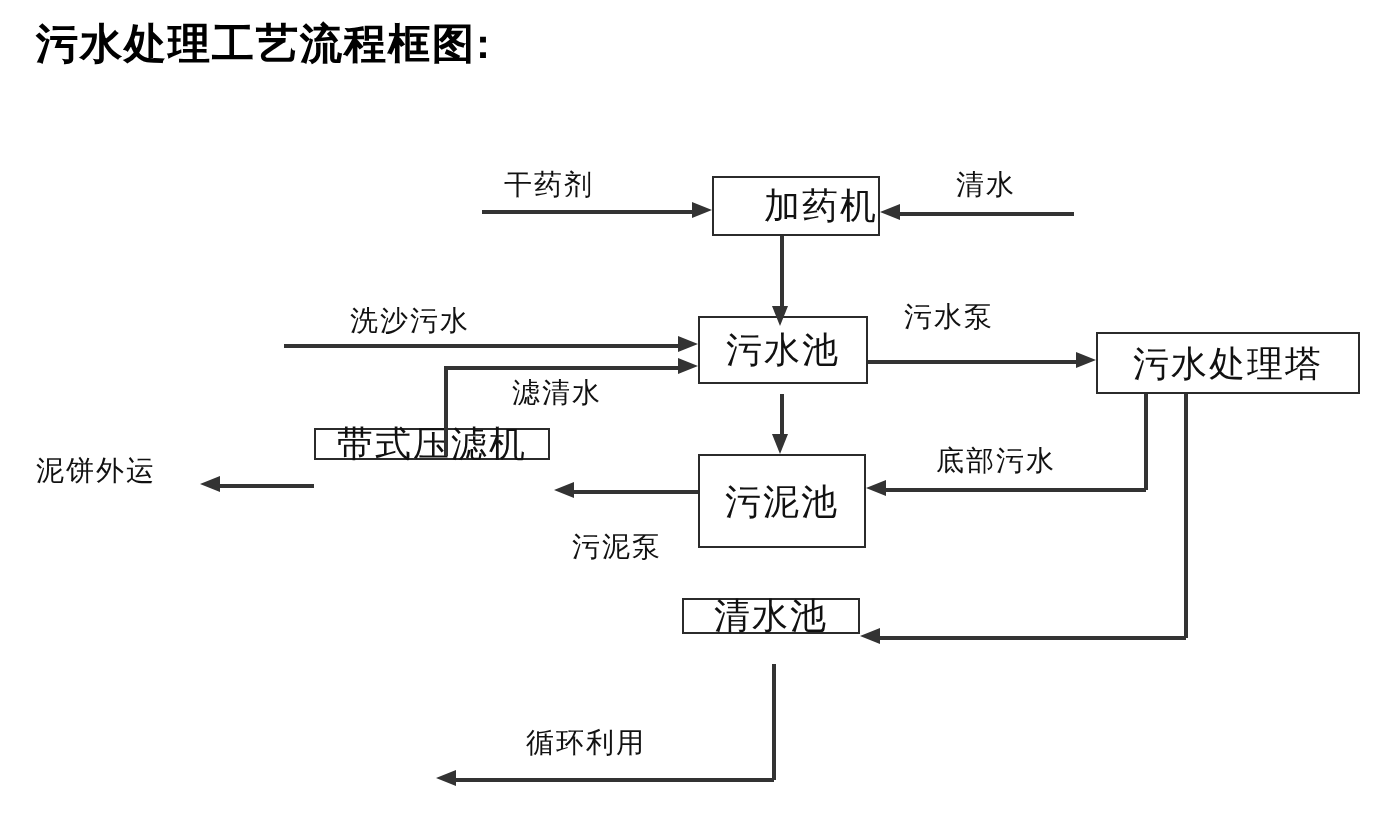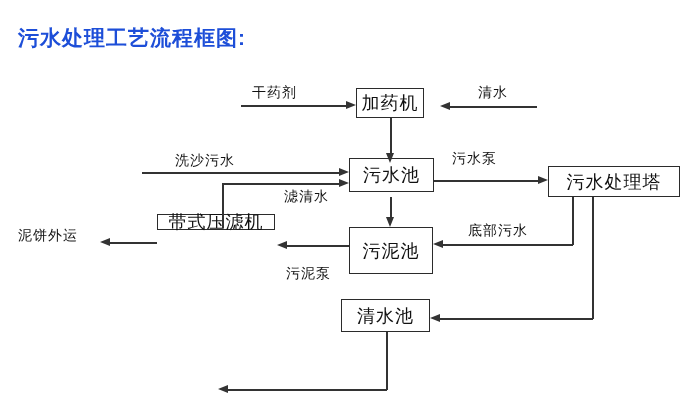--- a/index.html
+++ b/index.html
@@ -2,46 +2,46 @@
 <html><head>
 <meta charset="utf-8">
 <style>
   html,body{margin:0;padding:0;background:#ffffff;}
   .canvas{
     position:relative;width:700px;height:420px;background:#ffffff;
     font-family:"Liberation Sans","DejaVu Sans",sans-serif;
     color:#000;overflow:hidden;
   }
   .title{
-    position:absolute;left:18px;top:24px;
-    font-size:21px;font-weight:bold;letter-spacing:1px;color:#1d4ed8;
+    position:absolute;left:18px;top:8px;
+    font-size:21px;font-weight:bold;letter-spacing:1px;color:#000000;
   }
   .box{
     position:absolute;box-sizing:border-box;
     border:1.5px solid #2b2b2b;background:#fff;
     display:flex;align-items:center;justify-content:center;
     font-size:18px;letter-spacing:1px;color:#111;white-space:nowrap;
   }
   .lbl{
     position:absolute;font-size:14px;letter-spacing:1px;color:#111;white-space:nowrap;
   }
   .hl{position:absolute;height:1.5px;background:#333;}
   .vl{position:absolute;width:1.5px;background:#333;}
   .ar,.al,.ad{position:absolute;width:0;height:0;}
   .ar{border-top:4.5px solid transparent;border-bottom:4.5px solid transparent;border-left:10px solid #333;}
   .al{border-top:4.5px solid transparent;border-bottom:4.5px solid transparent;border-right:10px solid #333;}
   .ad{border-left:4.5px solid transparent;border-right:4.5px solid transparent;border-top:10px solid #333;}
 
   
-  #b-dosing{left:356px;top:88px;width:68px;height:30px;}
+  #b-dosing{left:356px;top:88px;width:84px;height:30px;justify-content:flex-end;}
   #b-sewage{left:349px;top:158px;width:85px;height:34px;}
   #b-tower{left:548px;top:166px;width:132px;height:31px;}
   #b-sludge{left:349px;top:227px;width:84px;height:47px;}
   #b-press{left:157px;top:214px;width:118px;height:16px;}
-  #b-clear{left:341px;top:299px;width:89px;height:33px;}
+  #b-clear{left:341px;top:299px;width:89px;height:18px;}
 
   
   #l-dry{left:241px;top:105px;width:105px;}
   #l-clean{left:450px;top:106px;width:87px;}
   #l-wash{left:142px;top:172px;width:197px;}
   #l-filt{left:222px;top:183px;width:117px;}
   #l-spump{left:434px;top:180px;width:104px;}
   #l-slpump{left:287px;top:245px;width:62px;}
   #l-cake{left:110px;top:242px;width:47px;}
   #l-bottom{left:443px;top:244px;width:130px;}
@@ -67,21 +67,21 @@
   #a-bottom{left:433px;top:240px;}
   #a-t2c{left:430px;top:314px;}
   #a-recycle{left:218px;top:385px;}
   #a-d2s{left:386px;top:153px;}
   #a-s2sl{left:386px;top:217px;}
 
   
   #t-dry{left:252px;top:84px;}
   #t-clean{left:478px;top:84px;}
   #t-wash{left:175px;top:152px;}
-  #t-filt{left:256px;top:188px;margin-left:28px;}
+  #t-filt{left:256px;top:188px;}
   #t-spump{left:452px;top:150px;text-align:center;}
   #t-slpump{left:286px;top:221px;margin-top:44px;}
   #t-cake{left:18px;top:227px;}
   #t-bottom{left:468px;top:222px;}
   #t-recycle{left:263px;top:363px;}
 </style>
 </head>
 <body>
 
 <div class="canvas">
@@ -139,14 +139,15 @@
   <div class="ad" id="a-s2sl"></div>
 
   <div class="lbl" id="t-dry">干药剂</div>
   <div class="lbl" id="t-clean">清水</div>
   <div class="lbl" id="t-wash">洗沙污水</div>
   <div class="lbl" id="t-filt">滤清水</div>
   <div class="lbl" id="t-spump">污水泵</div>
   <div class="lbl" id="t-slpump">污泥泵</div>
   <div class="lbl" id="t-cake">泥饼外运</div>
   <div class="lbl" id="t-bottom">底部污水</div>
+  <div class="lbl" id="t-recycle">循环利用</div>
 
 </div>
 
 </body></html>

